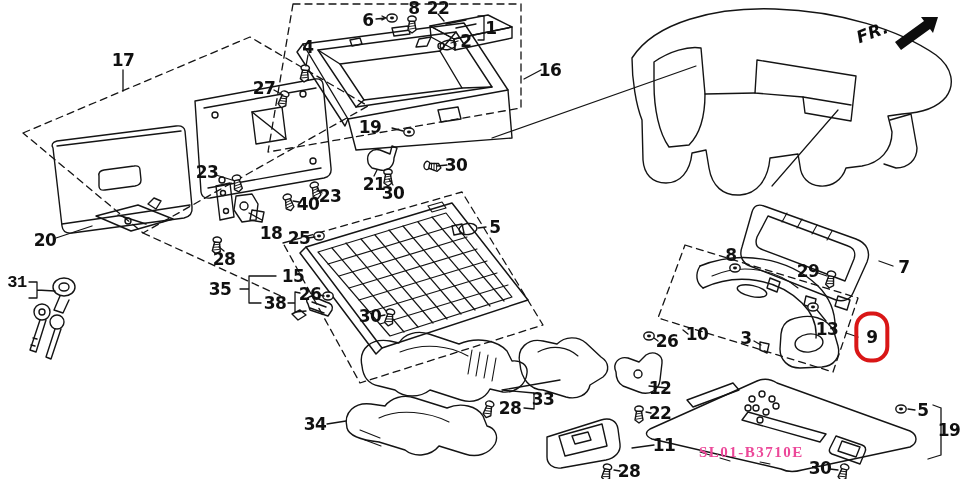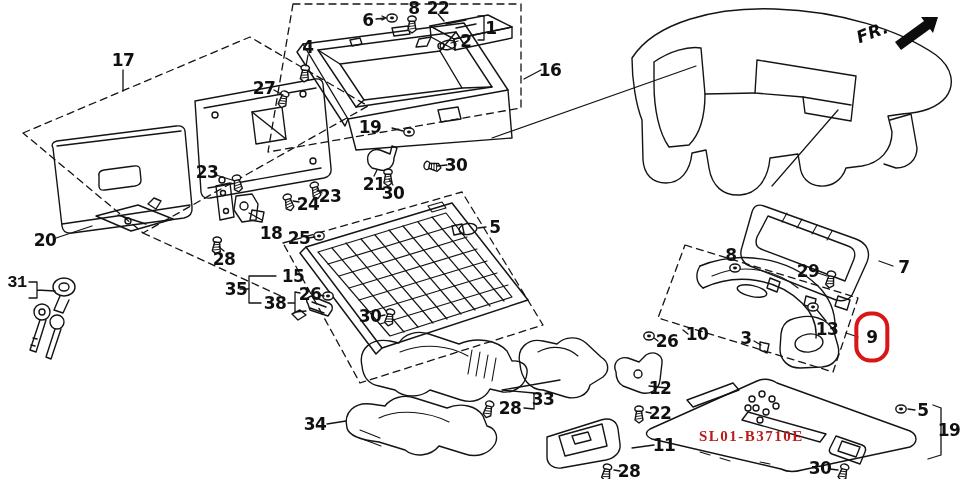--- a/index.html
+++ b/index.html
@@ -19,22 +19,22 @@
     border-radius:16px;
     padding:13px 8px;
   }
   #fr{
     position:absolute;left:856px;top:22px;z-index:6;
     transform:rotate(-21deg);
     font:bold italic 17px "DejaVu Sans",sans-serif;color:#0d0d0d;
     letter-spacing:0.5px;
   }
   #code{
-    position:absolute;left:699px;top:428px;z-index:6;
-    font:bold 15px "Liberation Serif",serif;color:#b91c1c;
+    position:absolute;left:699px;top:444px;z-index:6;
+    font:bold 15px "Liberation Serif",serif;color:#ec4899;
     letter-spacing:1.5px;
   }
 </style>
 </head>
 <body>
 
 <div id="stage">
 
   <svg id="art" viewBox="0 0 960 479" fill="none" stroke="#141414" stroke-width="1.4" stroke-linecap="round" stroke-linejoin="round">
 
@@ -305,31 +305,31 @@
       <span class="callout" style="left: 308px; top: 47px;">4</span>
       <span class="callout" style="left: 123px; top: 60px;">17</span>
       <span class="callout" style="left: 550px; top: 70px;">16</span>
       <span class="callout" style="left: 264px; top: 88px;">27</span>
       <span class="callout" style="left: 370px; top: 127px;">19</span>
       <span class="callout" style="left: 456px; top: 165px;">30</span>
       <span class="callout" style="left: 207px; top: 172px;">23</span>
       <span class="callout" style="left: 374px; top: 184px;">21</span>
       <span class="callout" style="left: 393px; top: 193px;">30</span>
       <span class="callout" style="left: 330px; top: 196px;">23</span>
-      <span class="callout" style="left: 308px; top: 204px;">24</span>
+      <span class="callout" style="left: 308px; top: 204px;">40</span>
       <span class="callout" style="left: 271px; top: 233px;">18</span>
       <span class="callout" style="left: 495px; top: 227px;">5</span>
       <span class="callout" style="left: 299px; top: 238px;">25</span>
       <span class="callout" style="left: 45px; top: 240px; text-align: right;">20</span>
       <span class="callout" style="left: 731px; top: 255px;">8</span>
       <span class="callout" style="left: 224px; top: 259px;">28</span>
       <span class="callout" style="left: 904px; top: 267px;">7</span>
       <span class="callout" style="left: 808px; top: 271px;">29</span>
       <span class="callout" style="left: 293px; top: 276px;">15</span>
-      <span class="callout" style="left: 236px; top: 289px;">35</span>
+      <span class="callout" style="left: 220px; top: 289px;">35</span>
       <span class="callout" style="left: 17px; top: 282px; font-family: Liberation Mono, monospace;">31</span>
       <span class="callout" style="left: 310px; top: 294px;">26</span>
       <span class="callout" style="left: 275px; top: 303px;">38</span>
       <span class="callout" style="left: 370px; top: 316px;">30</span>
       <span class="callout" style="left: 827px; top: 329px;">13</span>
       <span class="callout" style="left: 697px; top: 334px;">10</span>
       <span class="callout hl" style="left: 872px; top: 337px;">9</span>
       <span class="callout" style="left: 746px; top: 338px;">3</span>
       <span class="callout" style="left: 667px; top: 341px;">26</span>
       <span class="callout" style="left: 660px; top: 388px;">12</span>

